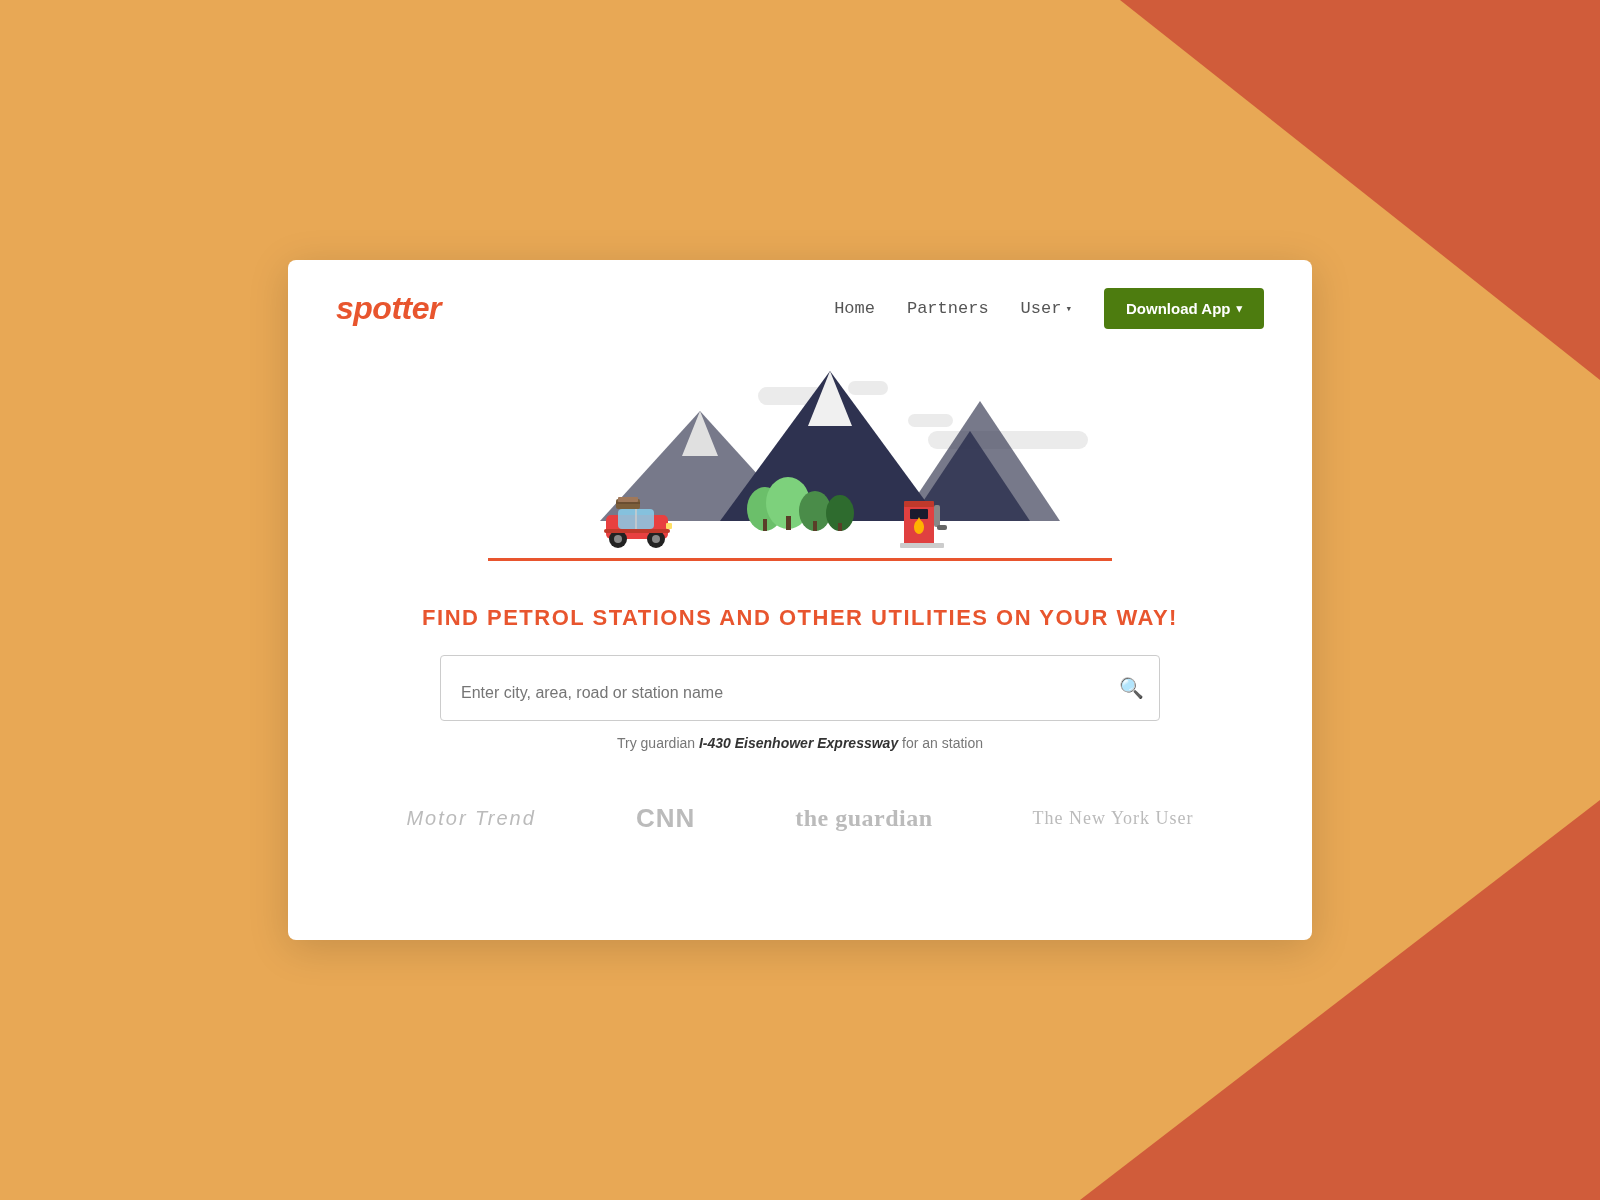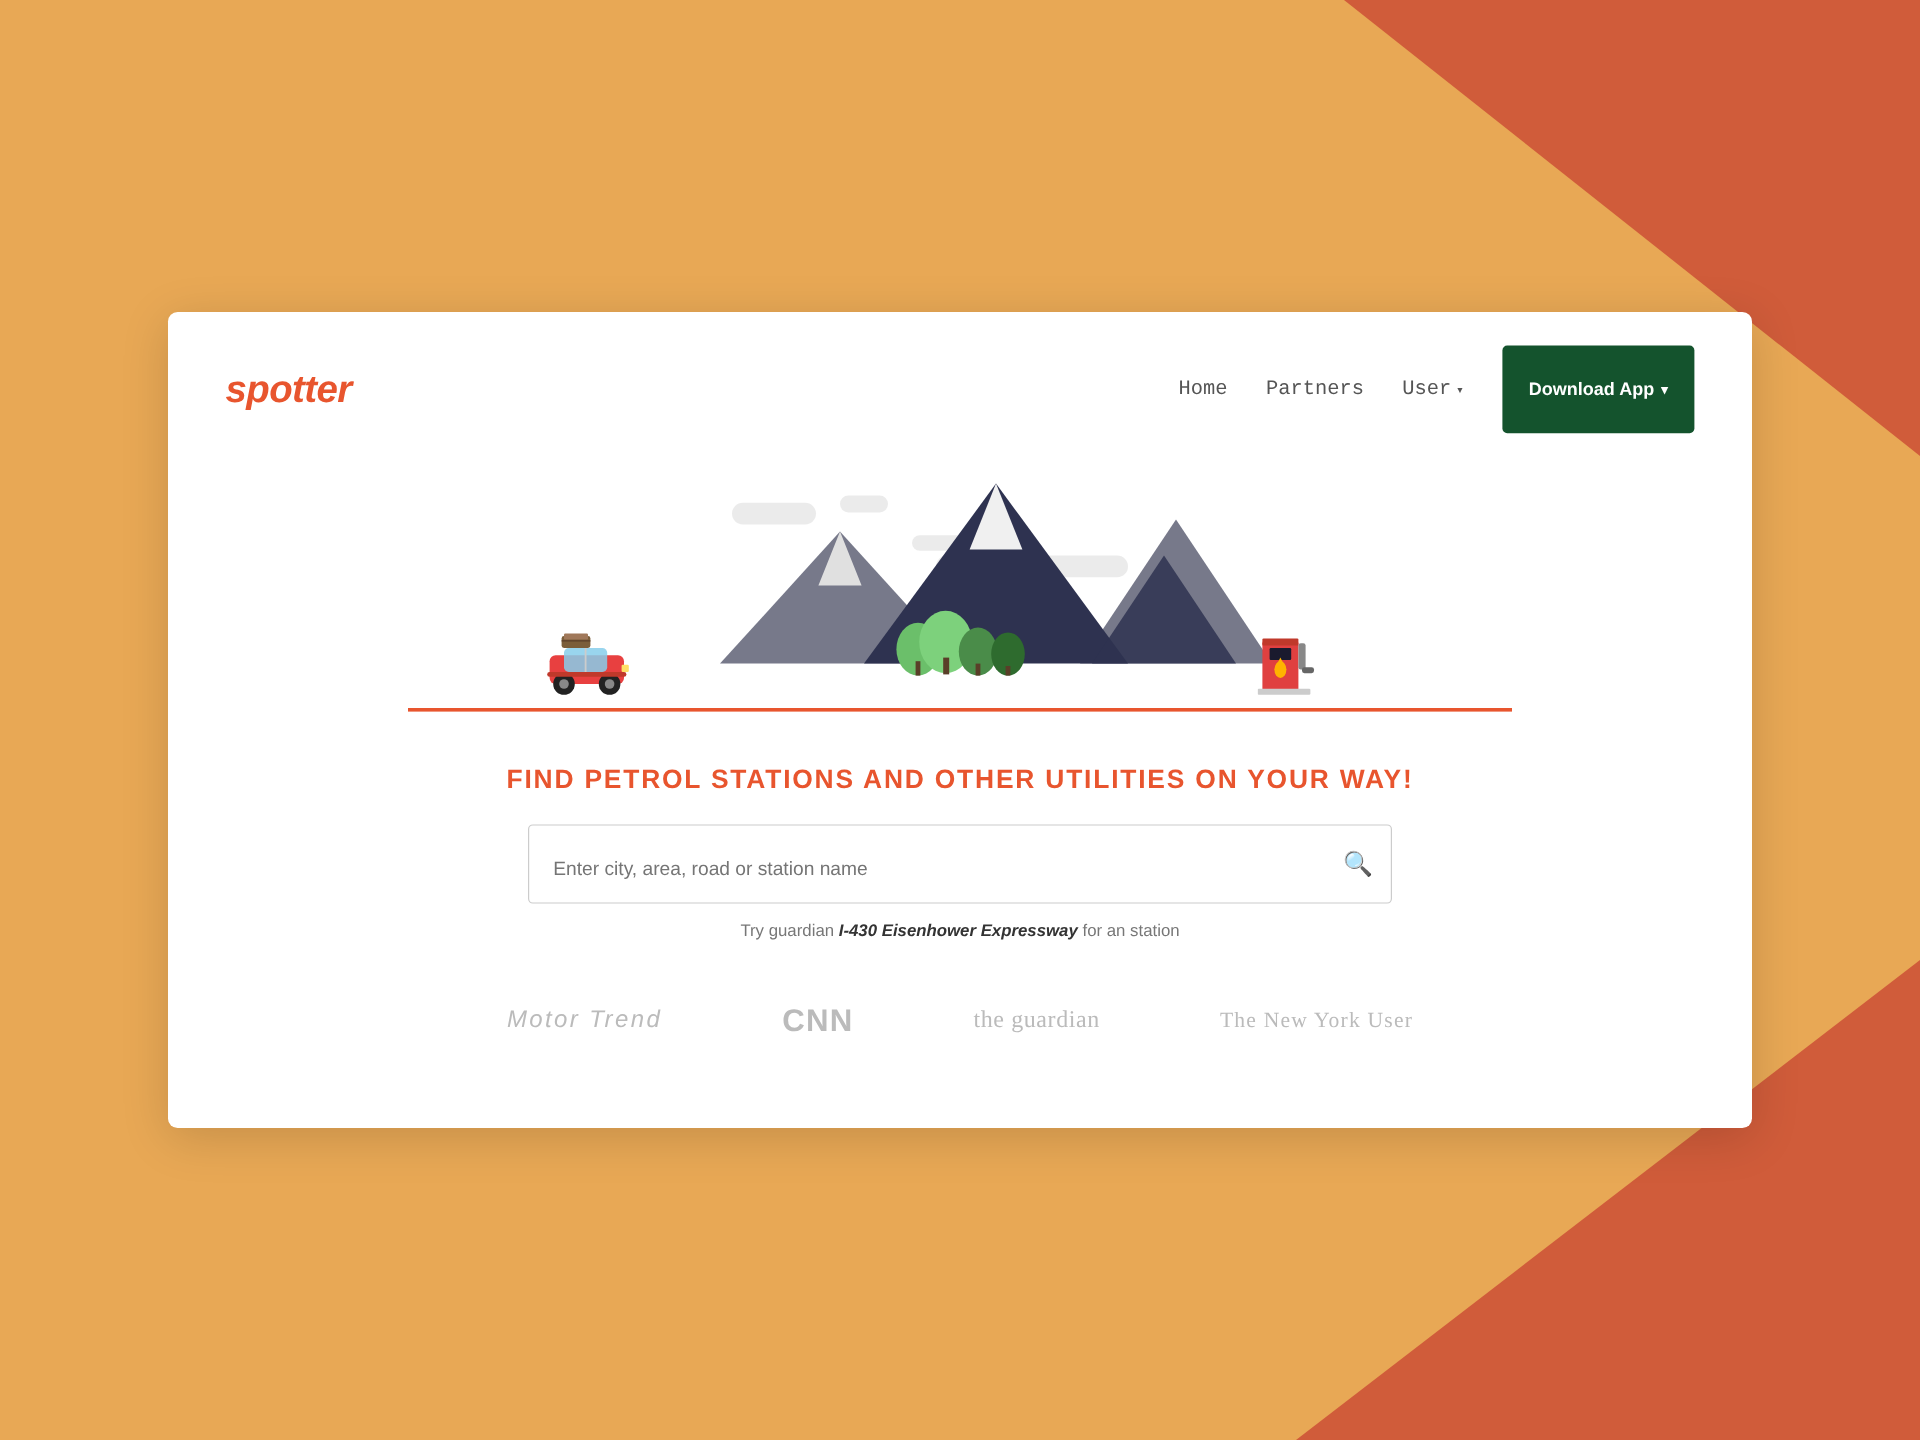--- a/index.html
+++ b/index.html
@@ -33,21 +33,21 @@
       right: 0;
       width: 0;
       height: 0;
       border-style: solid;
       border-width: 0 0 400px 520px;
       border-color: transparent transparent #D05C3A transparent;
     }
 
     .main-card {
       background: #ffffff;
-      width: 1320px;
+      width: 1024px;
       min-height: 680px;
       border-radius: 8px;
       box-shadow: 0 8px 40px rgba(0,0,0,0.15);
       position: relative;
       z-index: 10;
       padding: 0;
       overflow: hidden;
     }
 
     
@@ -86,25 +86,25 @@
       gap: 4px;
     }
 
     .nav-link-user::after {
       content: '▾';
       font-size: 11px;
       color: #555;
     }
 
     .btn-download {
-      background: #14532d;
+      background: #4d7c0f;
       color: #fff;
       border: none;
       border-radius: 4px;
-      padding: 28px 22px;
+      padding: 12px 22px;
       font-size: 15px;
       font-weight: 600;
       cursor: pointer;
       display: flex;
       align-items: center;
       gap: 6px;
     }
 
     .btn-download::after {
       content: '▾';
@@ -246,22 +246,22 @@
       letter-spacing: 2px;
     }
 
     .logo-cnn {
       font-size: 26px;
       font-weight: 900;
       letter-spacing: 1px;
     }
 
     .logo-guardian {
-      font-size: 20px;
-      font-weight: 400;
+      font-size: 24px;
+      font-weight: 700;
       letter-spacing: 0.5px;
       font-family: Georgia, serif;
     }
 
     .logo-nyt {
       font-size: 18px;
       font-family: Georgia, 'Times New Roman', serif;
       font-weight: 400;
     }
   </style>

